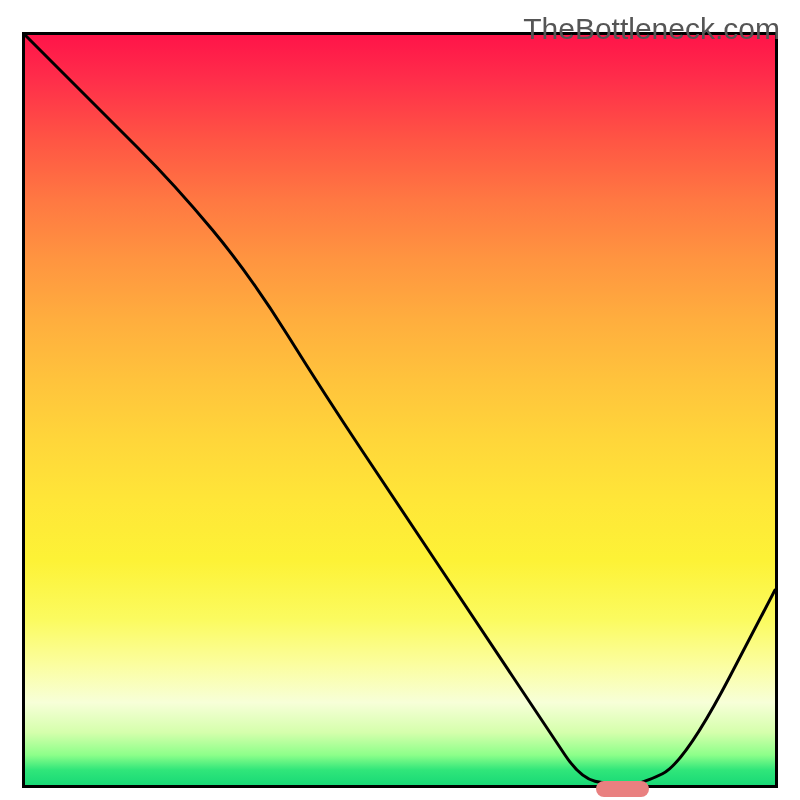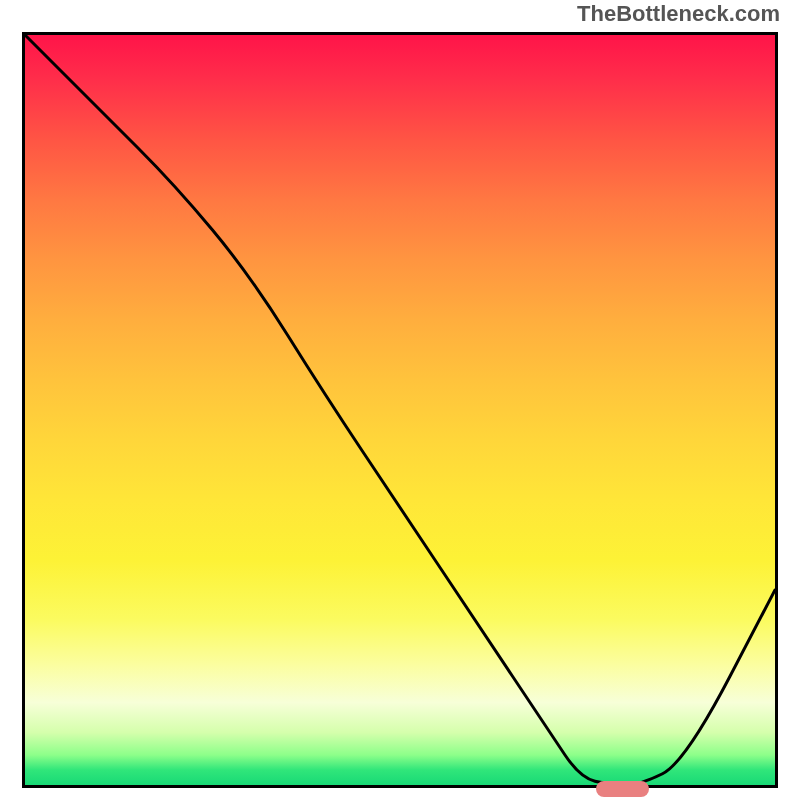--- a/index.html
+++ b/index.html
@@ -5,25 +5,25 @@
   * { margin: 0; padding: 0; box-sizing: border-box; }
   body {
     width: 800px;
     height: 800px;
     background: #ffffff;
     font-family: Arial, sans-serif;
     position: relative;
   }
   .watermark {
     position: absolute;
-    top: 1px;
+    top: 12px;
     right: 20px;
     color: #555;
-    font-size: 22px;
-    font-weight: 700;
+    font-size: 30px;
+    font-weight: 400;
     z-index: 10;
   }
   .chart-container {
     position: absolute;
     top: 32px;
     left: 22px;
     width: 756px;
     height: 756px;
     border: 3px solid #000;
   }

